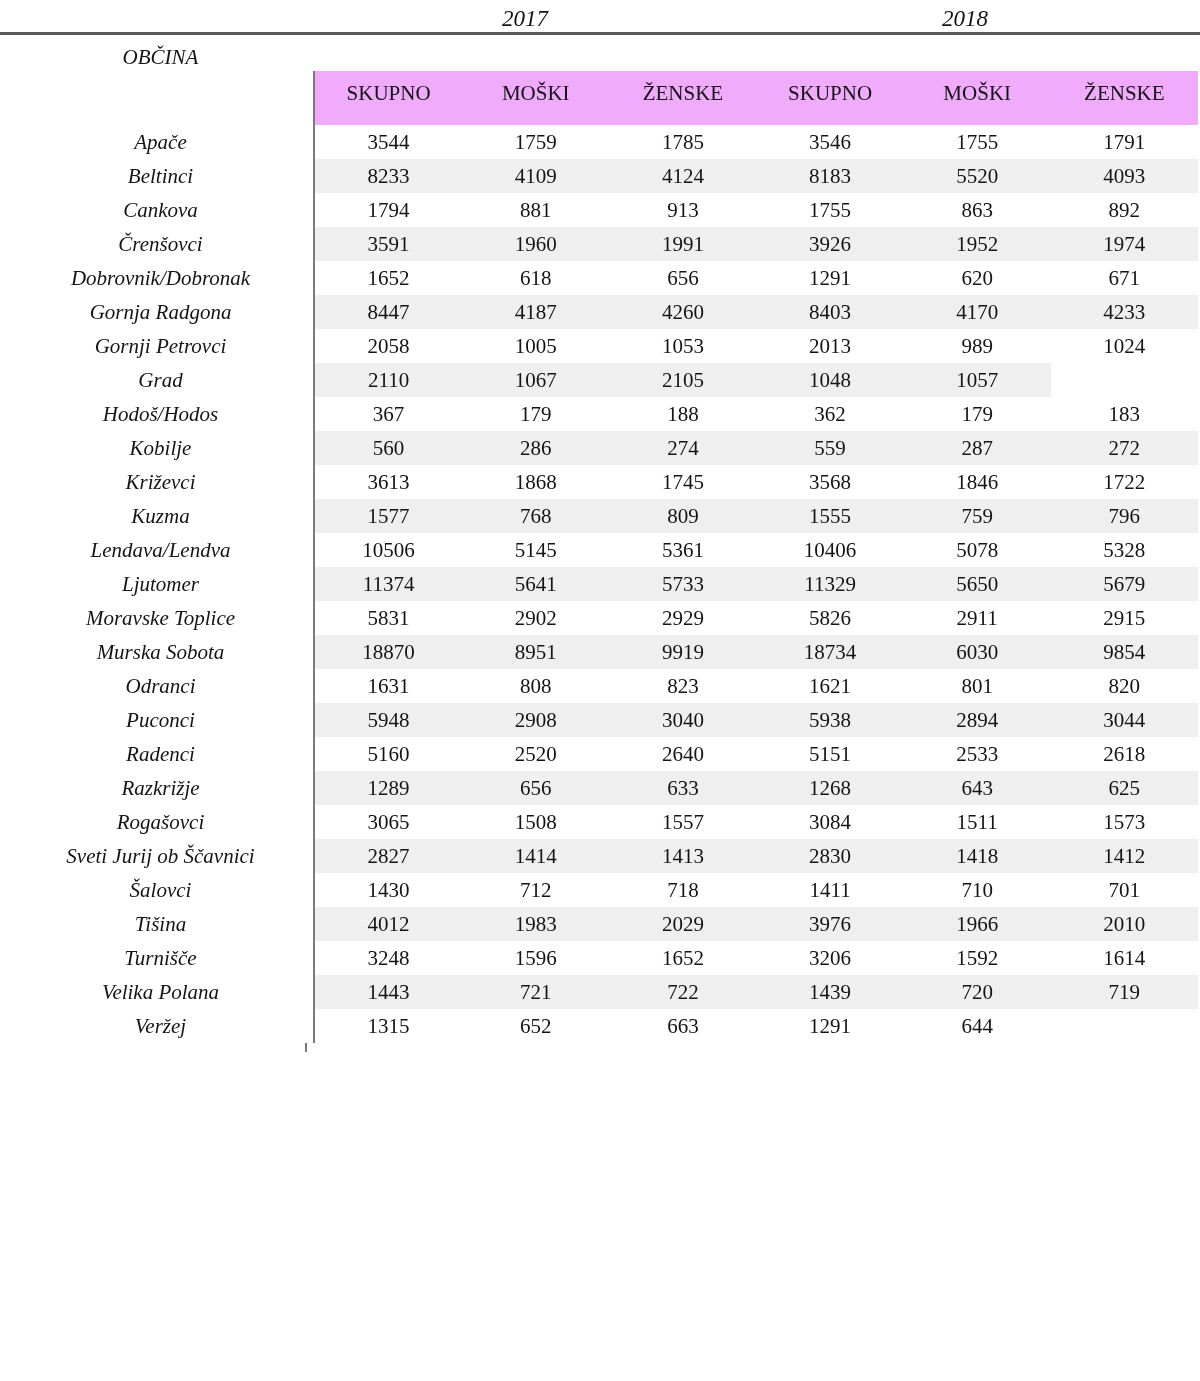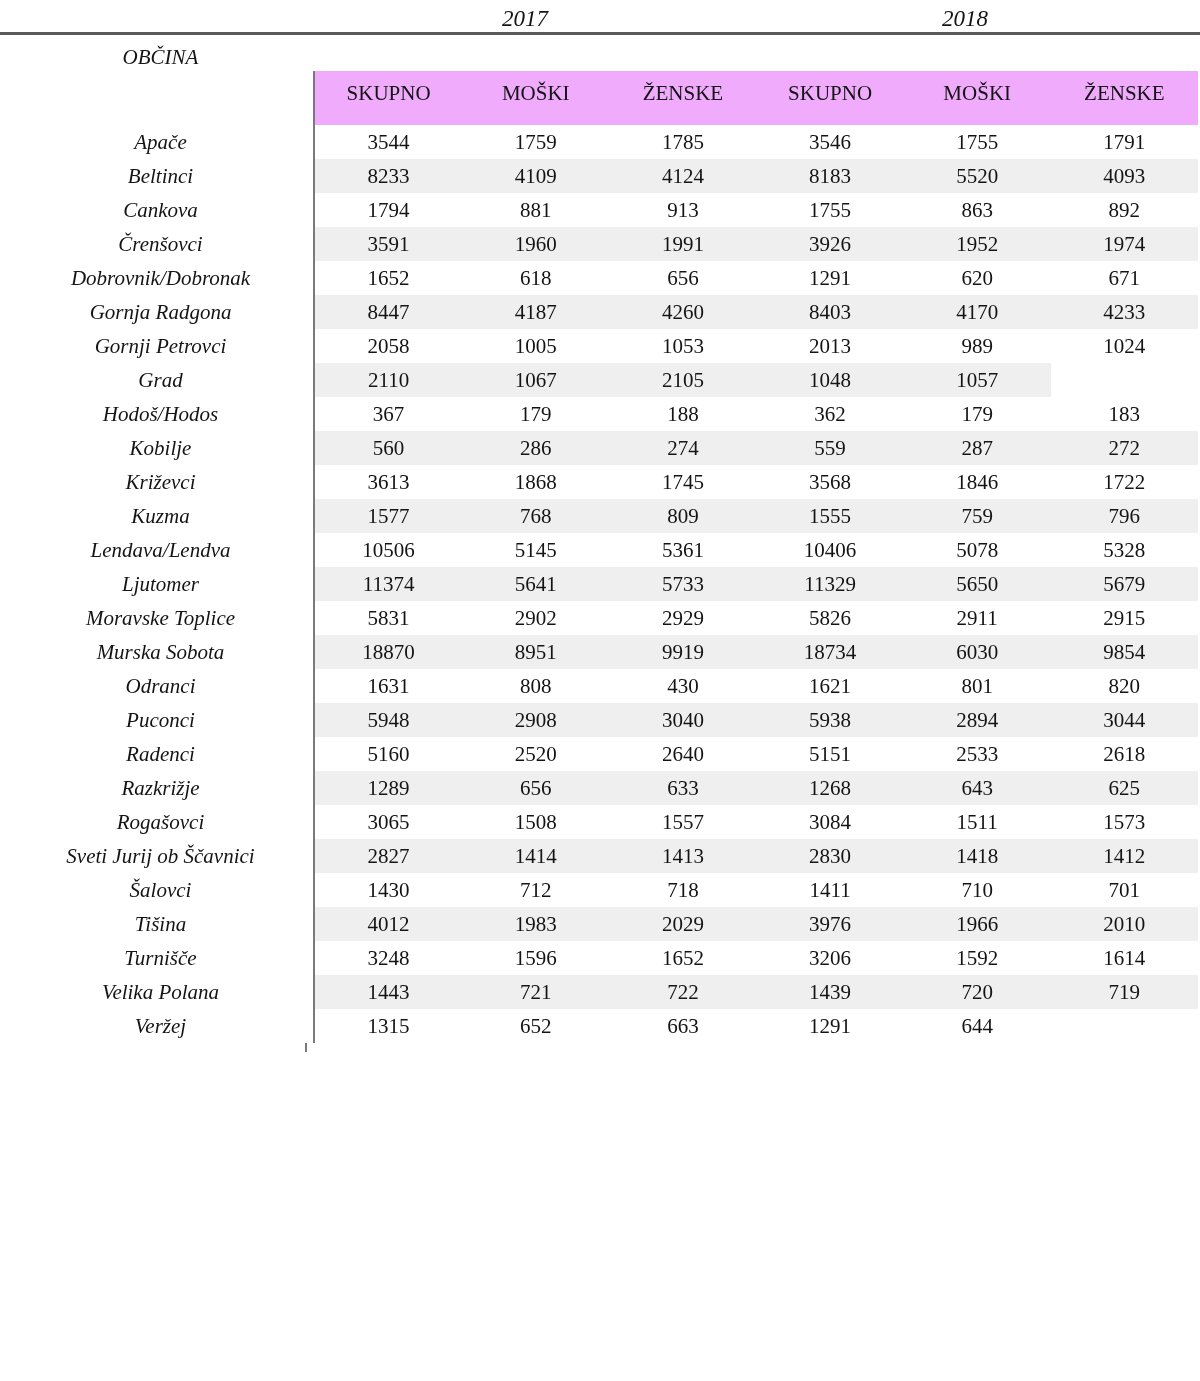--- a/index.html
+++ b/index.html
@@ -255,21 +255,21 @@
           <div class="cell data">8951</div>
           <div class="cell data">9919</div>
           <div class="cell data">18734</div>
           <div class="cell data">6030</div>
           <div class="cell data">9854</div>
         </div>
         <div class="trow">
           <div class="cell name">Odranci</div>
           <div class="cell data first">1631</div>
           <div class="cell data">808</div>
-          <div class="cell data">430</div>
+          <div class="cell data">823</div>
           <div class="cell data">1621</div>
           <div class="cell data">801</div>
           <div class="cell data">820</div>
         </div>
         <div class="trow">
           <div class="cell name">Puconci</div>
           <div class="cell data first">5948</div>
           <div class="cell data">2908</div>
           <div class="cell data">3040</div>
           <div class="cell data">5938</div>

